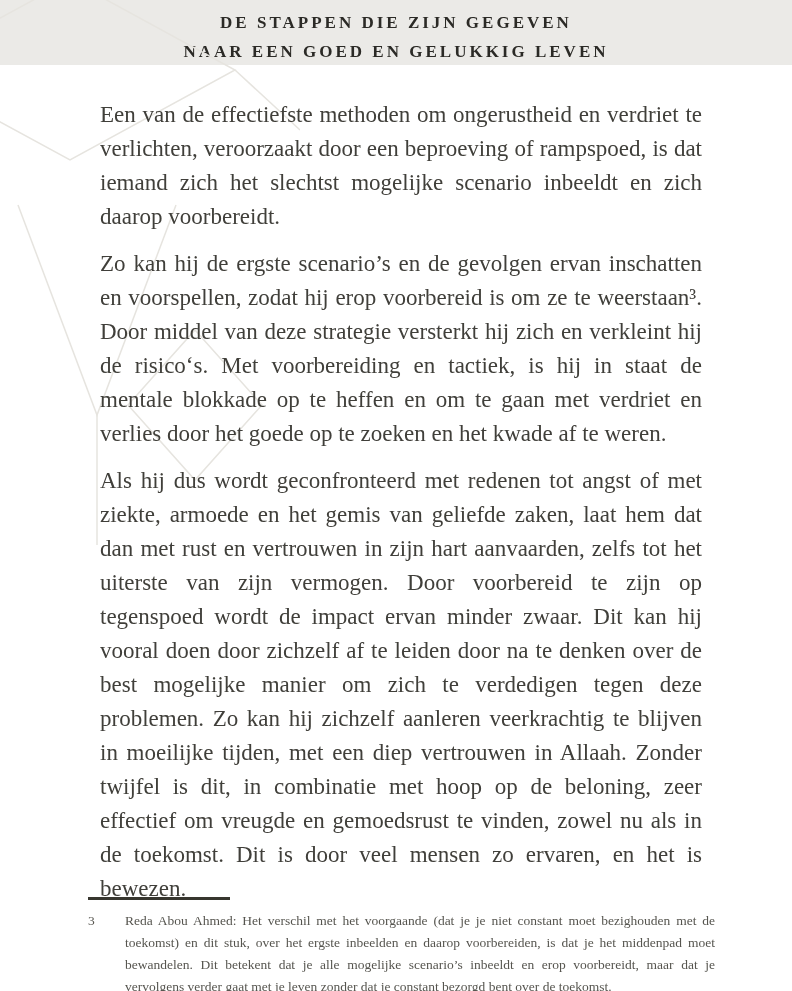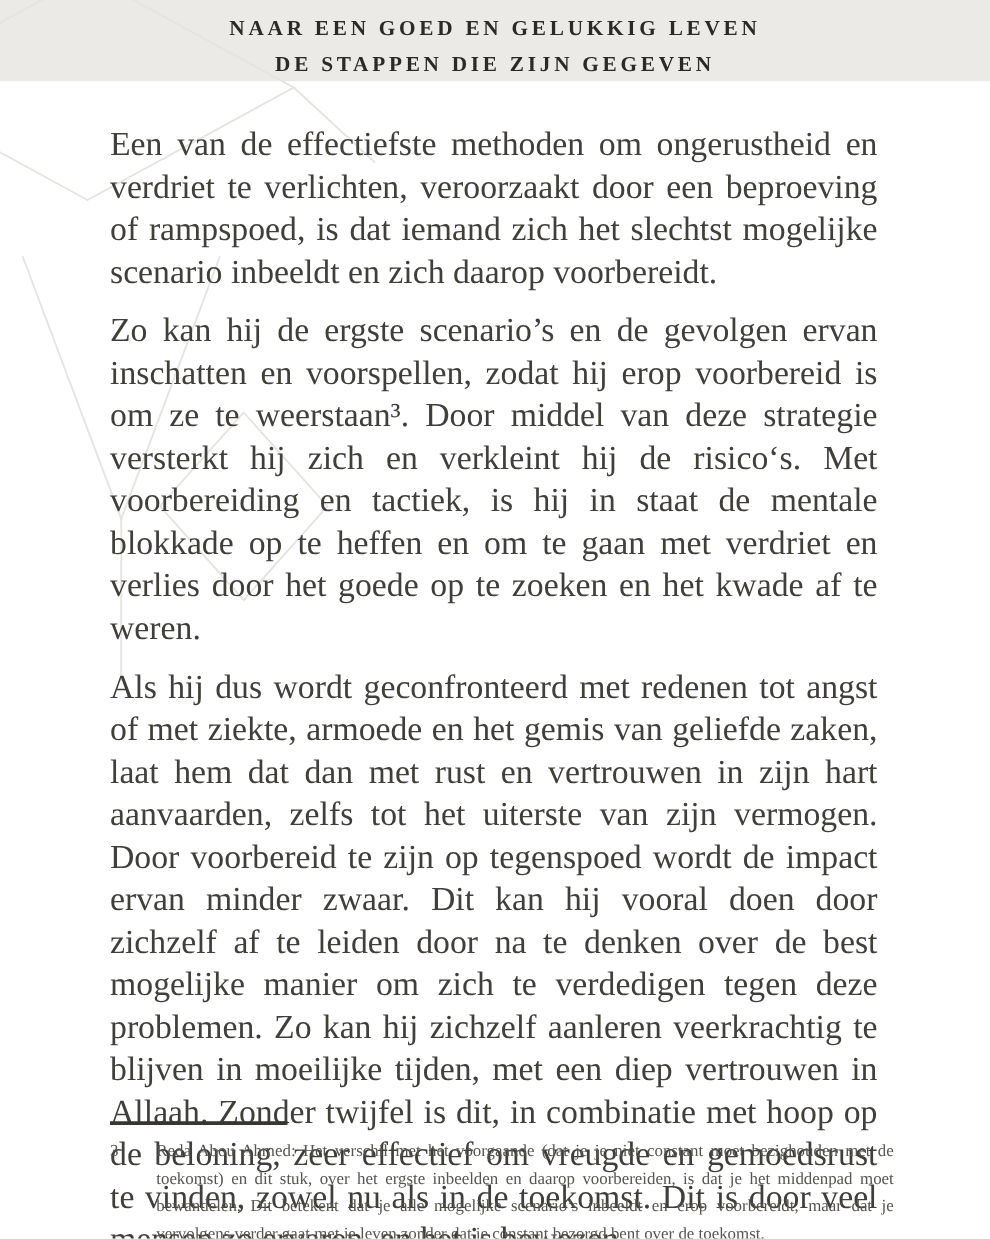--- a/index.html
+++ b/index.html
@@ -52,22 +52,22 @@
 
   
   .body-text {
     position: absolute;
     z-index: 3;
     top: 98px;
     left: 88px;
     width: 614px;
   }
   .body-text p {
-    margin: 0 0 13px 0;
-    font-size: 27px;
+    margin: 0 0 13px 12px;
+    font-size: 23px;
     line-height: 34px;
     text-align: justify;
     color: var(--body-text, #403f3a);
   }
 
   
   .footnote {
     position: absolute;
     z-index: 3;
     top: 897px;
@@ -108,22 +108,22 @@
   <svg class="watermark" width="300" height="560" viewBox="0 0 300 560" aria-hidden="true">
     <path d="M70 -20 L235 70 L70 160 L-95 70 Z"></path>
     <path d="M18 205 L97 415 L176 205"></path>
     <path d="M195 330 L262 405 L195 480 L128 405 Z"></path>
     <path d="M97 415 L97 545"></path>
     <path d="M235 70 L300 130"></path>
   </svg>
 
   <header class="chapter-header">
     <h1 style="margin:0; font-size:inherit;">
+      <span class="title-line">DE STAPPEN DIE ZIJN GEGEVEN</span>
       <span class="title-line">NAAR EEN GOED EN GELUKKIG LEVEN</span>
-      <span class="title-line">DE STAPPEN DIE ZIJN GEGEVEN</span>
     </h1>
   </header>
 
   <main class="body-text">
     <p>Een van de effectiefste methoden om ongerustheid en verdriet te verlichten, veroorzaakt door een beproeving of rampspoed, is dat iemand zich het slechtst mogelijke scenario inbeeldt en zich daarop voorbereidt.</p>
     <p>Zo kan hij de ergste scenario’s en de gevolgen ervan inschatten en voorspellen, zodat hij erop voorbereid is om ze te weerstaan³. Door middel van deze strategie versterkt hij zich en verkleint hij de risico‘s. Met voorbereiding en tactiek, is hij in staat de mentale blokkade op te heffen en om te gaan met verdriet en verlies door het goede op te zoeken en het kwade af te weren.</p>
     <p>Als hij dus wordt geconfronteerd met redenen tot angst of met ziekte, armoede en het gemis van geliefde zaken, laat hem dat dan met rust en vertrouwen in zijn hart aanvaarden, zelfs tot het uiterste van zijn vermogen. Door voorbereid te zijn op tegenspoed wordt de impact ervan minder zwaar. Dit kan hij vooral doen door zichzelf af te leiden door na te denken over de best mogelijke manier om zich te verdedigen tegen deze problemen. Zo kan hij zichzelf aanleren veerkrachtig te blijven in moeilijke tijden, met een diep vertrouwen in Allaah. Zonder twijfel is dit, in combinatie met hoop op de beloning, zeer effectief om vreugde en gemoedsrust te vinden, zowel nu als in de toekomst. Dit is door veel mensen zo ervaren, en het is bewezen.</p>
   </main>
 
   <footer class="footnote">

